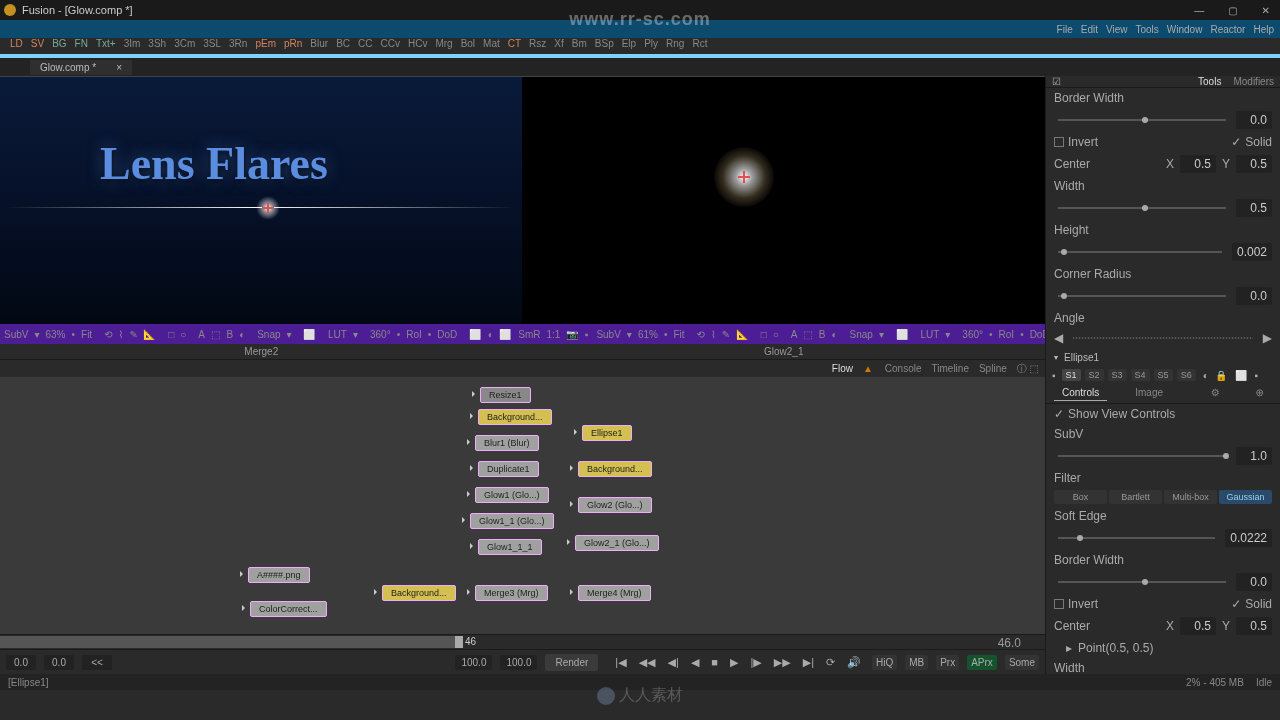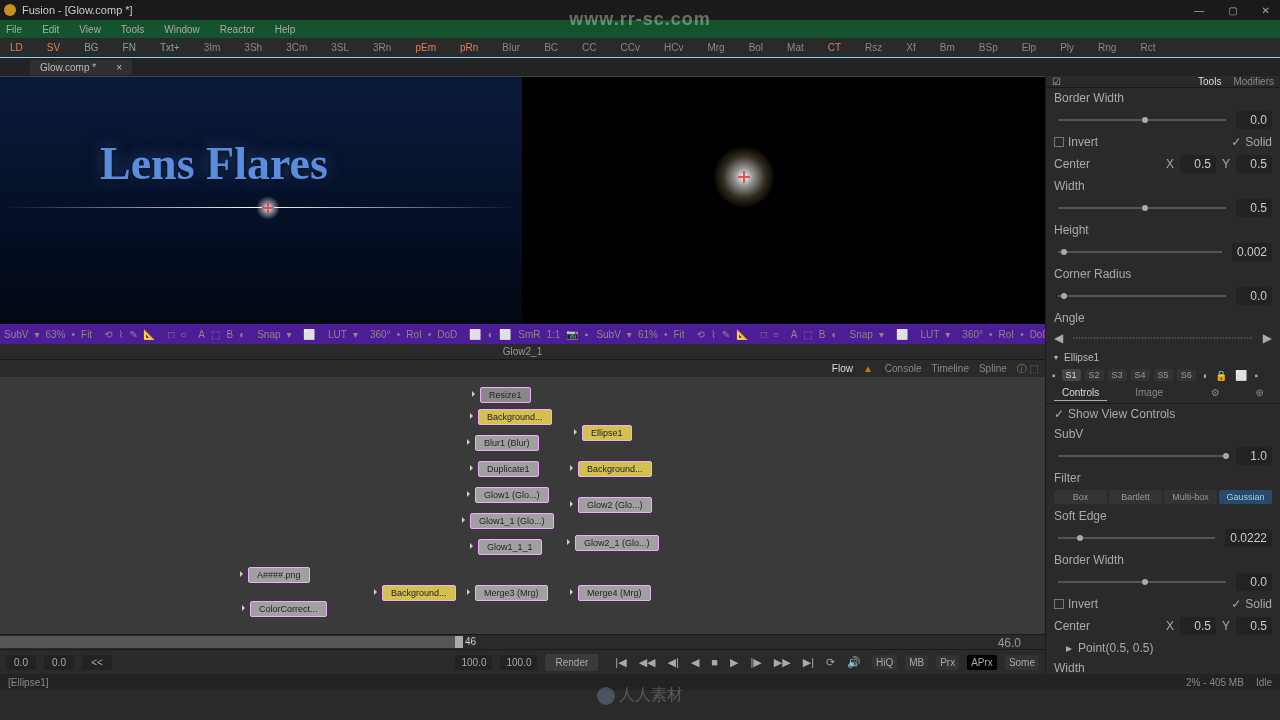--- a/index.html
+++ b/index.html
@@ -1,23 +1,23 @@
 <!DOCTYPE html>
 <html><head>
 <meta charset="utf-8">
 <style>
 * { margin: 0; padding: 0; box-sizing: border-box; font-family: Arial, sans-serif; }
 body { background: #2a2a2a; color: #aaa; font-size: 10px; width: 1280px; height: 720px; overflow: hidden; position: relative; }
 .titlebar { background: #1a1a1a; height: 20px; display: flex; align-items: center; padding: 0 4px; }
 .titlebar-title { color: #ccc; font-size: 11px; }
 .window-controls { margin-left: auto; display: flex; gap: 12px; }
 .window-controls span { color: #aaa; cursor: pointer; padding: 0 6px; }
-.menubar { background: #14532d; height: 18px; display: flex; align-items: center; padding: 0 6px; gap: 20px; }
+.menubar { background: #0c4a6e; height: 18px; display: flex; align-items: center; padding: 0 6px; gap: 8px; justify-content: flex-end; }
 .menubar span { color: #aaa; font-size: 10px; cursor: pointer; }
-.toolbar { background: #2a2a2a; height: 20px; display: flex; align-items: center; padding: 0 10px; gap: 24px; border-bottom: 1px solid #7dd3fc; }
+.toolbar { background: #2a2a2a; height: 20px; display: flex; padding: 0 10px; gap: 8px; border-bottom: 4px solid #7dd3fc; }
 .tool-btn { color: #888; font-size: 10px; cursor: pointer; }
 .tool-btn.orange { color: #d4855f; }
 .tool-btn.green { color: #7a9; }
 .tabbar { background: #232323; height: 18px; display: flex; align-items: center; padding-left: 30px; }
 .tab { background: #2f2f2f; padding: 2px 10px; font-size: 10px; color: #bbb; display: flex; gap: 20px; align-items: center; }
 .tab-close { cursor: pointer; }
 .main { display: flex; height: 598px; }
 .left-area { width: 1045px; display: flex; flex-direction: column; }
 .viewers { display: flex; height: 248px; background: #000; gap: 2px; border-top: 1px solid #444; }
 .viewer { flex: 1; position: relative; background: #000; }
@@ -240,20 +240,21 @@
           <span>⬜</span>
           <span>◐</span>
           <span>⬜</span>
           <span>SmR</span>
           <span>1:1</span>
           <span>📷</span>
           <span>▪</span>
         </div>
     </div>
     <div class="viewer-labels">
+      <div class="viewer-label">Merge2</div>
       <div class="viewer-label">Glow2_1</div>
     </div>
     <div class="flow-header" id="flowheader">
         <span class="active">Flow</span>
         <span style="color: rgb(204, 119, 0); margin-right: 2px;">▲</span>
         <span>Console</span>
         <span>Timeline</span>
         <span>Spline</span>
         <span>ⓘ  ⬚</span>
       </div>
@@ -314,21 +315,21 @@
           <span class="transport-btn">▶</span>
           <span class="transport-btn">|▶</span>
           <span class="transport-btn">▶▶</span>
           <span class="transport-btn">▶|</span>
           <span class="transport-btn">⟳</span>
           <span class="transport-btn">🔊</span>
         </div>
         <span style="padding: 2px 4px; background: rgb(51, 51, 51); border-radius: 2px;">HiQ</span>
         <span style="padding: 2px 4px; background: rgb(51, 51, 51); border-radius: 2px;">MB</span>
         <span style="padding: 2px 4px; background: rgb(51, 51, 51); border-radius: 2px;">Prx</span>
-        <span style="padding: 2px 4px; background: #000000; border-radius: 2px;">APrx</span>
+        <span style="padding: 2px 4px; background: #14532d; border-radius: 2px;">APrx</span>
         <span style="padding: 2px 4px; background: rgb(51, 51, 51); border-radius: 2px;">Some</span>
       </div>
   </div>
 
   <div class="inspector">
     <div class="insp-tabs">
       <span style="margin-right:auto">☑</span>
       <span class="insp-tab active">Tools</span>
       <span class="insp-tab">Modifiers</span>
     </div>

